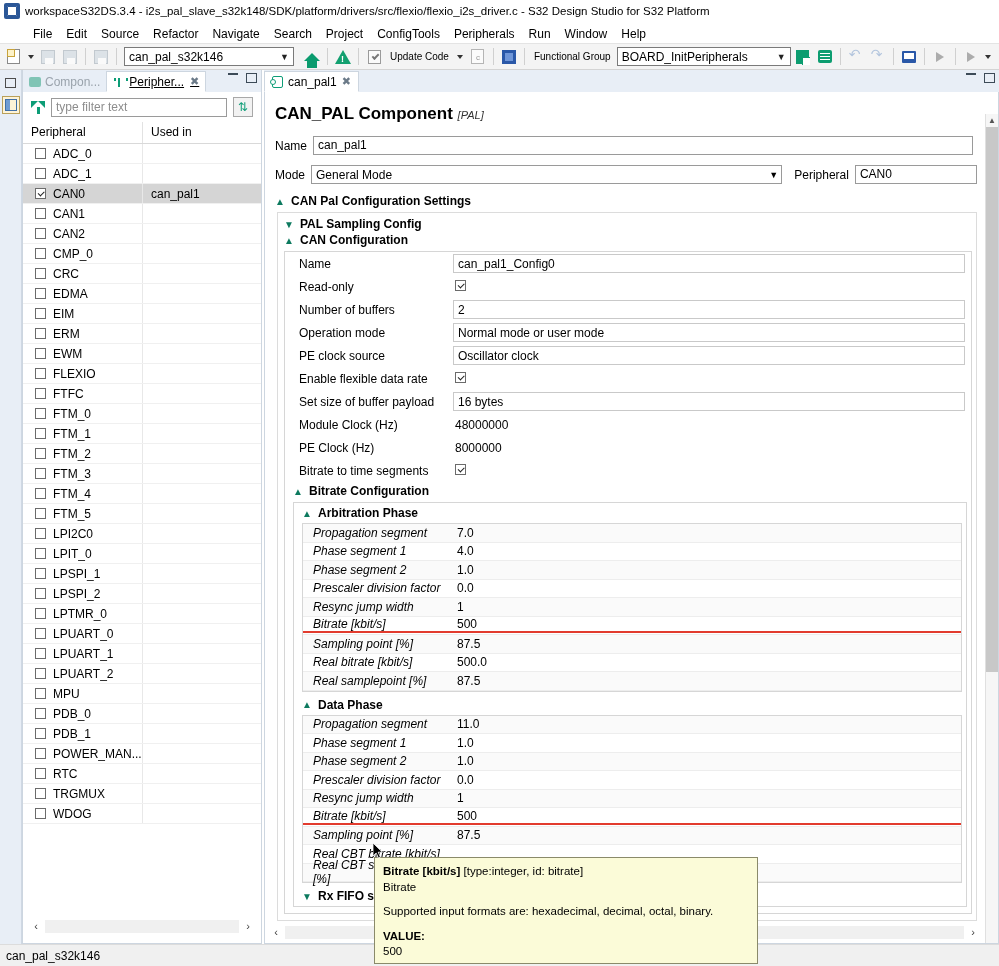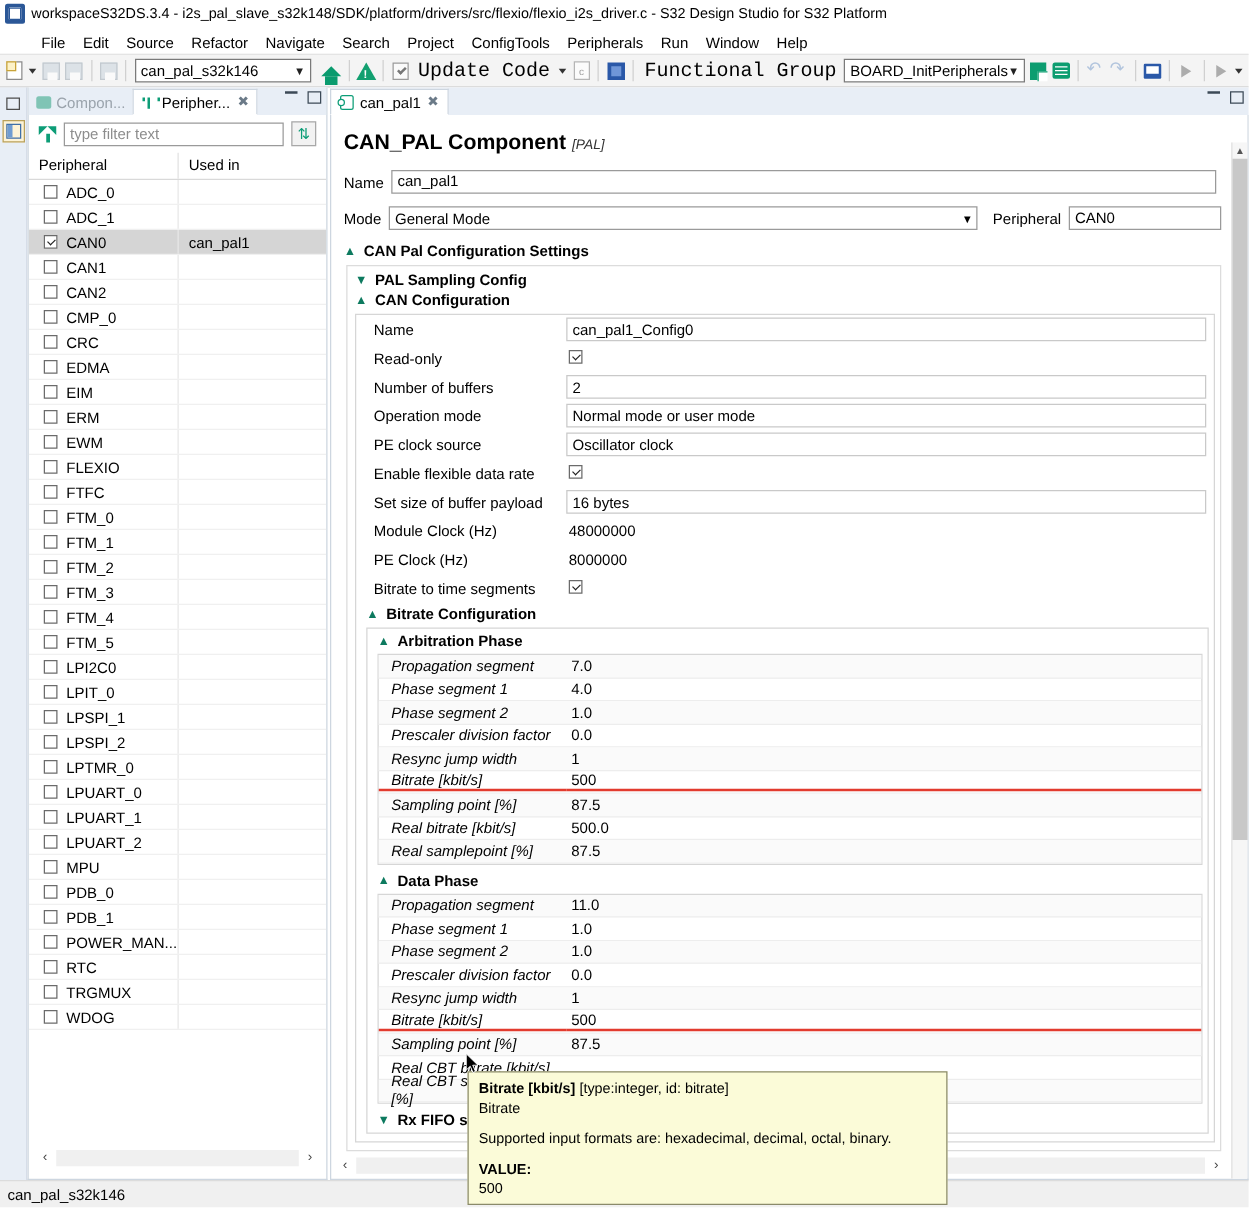--- a/index.html
+++ b/index.html
@@ -54,21 +54,21 @@
   }
   .tb-sep { width:1px; height:17px; background:#d0d0d0; margin:0 3px; }
   .tb-caret { width:11px; height:21px; display:flex;align-items:center;justify-content:center;}
   .tb-caret::after{content:""; border-left:3.5px solid transparent;border-right:3.5px solid transparent;border-top:4px solid #333;}
   .tb-combo {
     height:19px; border:1px solid #7a7a7a; background:#fff;
     display:flex; align-items:center; justify-content:space-between;
     padding:0 2px 0 4px; font-size:12px;
   }
   .tb-combo .arr { font-size:9px; color:#222; padding-right:2px; }
-  .tb-label { font-size:16px; padding:0 4px; white-space:nowrap;font-family:Liberation Mono, monospace; }
+  .tb-label { font-size:10px; padding:0 4px; white-space:nowrap; }
 
   
   .g-doc{width:13px;height:15px;background:#fff;border:1px solid #8a8a8a;position:relative;}
   .g-doc::before{content:"";position:absolute;left:-1px;top:-1px;width:6px;height:6px;background:#fdf2c8;border:1px solid #c8a33a;}
   .g-save{width:14px;height:14px;background:#c9d4dd;border:1px solid #9aa7b2;position:relative;opacity:.55;}
   .g-save::after{content:"";position:absolute;left:3px;top:7px;width:8px;height:6px;background:#fff;}
   .g-home{width:0;height:0;border-left:8px solid transparent;border-right:8px solid transparent;border-bottom:8px solid #0a9b6e;position:relative;}
   .g-home::after{content:"";position:absolute;left:-5px;top:8px;width:10px;height:7px;background:#0a9b6e;}
   .g-warn{width:0;height:0;border-left:8px solid transparent;border-right:8px solid transparent;border-bottom:14px solid #12a070;position:relative;}
   .g-warn::after{content:"!";position:absolute;left:-2px;top:4px;font-size:9px;color:#fff;font-weight:bold;}
@@ -101,21 +101,21 @@
   .ico-persp::after{content:"";position:absolute;left:0;top:0;width:4px;height:100%;background:#6f9cd2;}
 
   
   #periphview{
     position:absolute; left:22px; top:0; width:240px; bottom:0;
     background:#fff; border:1px solid #cdd6e0; border-top:none;
   }
   #periph-tabs{ height:22px; display:flex; align-items:flex-end; background:#e8eef6; position:relative;}
   .vtab{ display:flex; align-items:center; gap:4px; height:21px; padding:0 6px; font-size:12px;}
   .vtab.inactive{ color:#9aa3ac; }
-  .vtab.active{ background:#fff; border:1px solid #cdd6e0; border-bottom:1px solid #fff; }
+  .vtab.active{ background:#fff; border:1px solid #cdd6e0; border-bottom:1px solid #fff;text-decoration:underline; }
   .vtab .close{ color:#6b7a88; font-size:11px; margin-left:2px;}
   .tab-ico-comp{width:12px;height:10px;background:#3aa98a;border-radius:2px;position:relative;opacity:.6}
   .tab-ico-usb{width:12px;height:12px;position:relative;}
   .tab-ico-usb::before{content:"";position:absolute;left:5px;top:2px;width:2px;height:9px;background:#0d9d77;}
   .tab-ico-usb::after{content:"";position:absolute;left:1px;top:2px;width:10px;height:3px;border-left:2px solid #0d9d77;border-right:2px solid #0d9d77;}
   .vw-btns{ position:absolute; right:4px; top:3px; display:flex; gap:8px; }
   .vw-min{width:10px;height:2px;border-bottom:2px solid #3c4a57;}
   .vw-max{width:11px;height:10px;border:1.6px solid #3c4a57;}
 
   #filterbar{ height:30px; display:flex; align-items:center; gap:6px; padding:4px 8px; }

